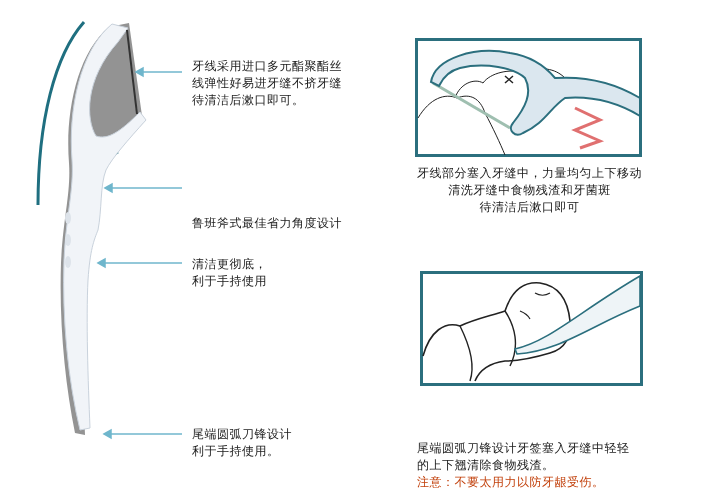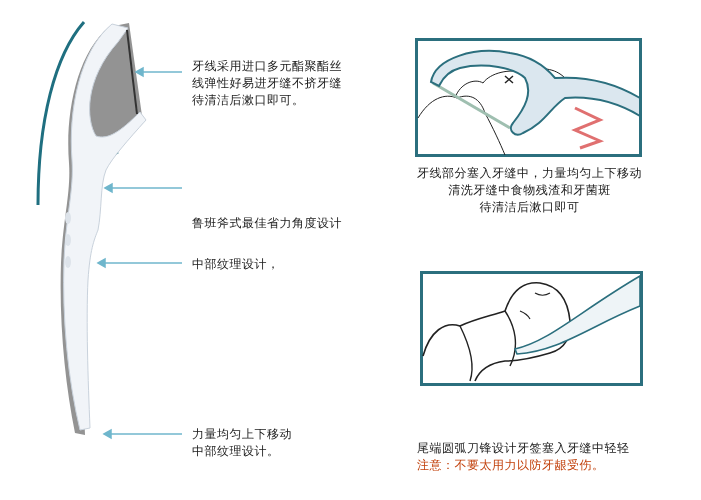--- a/index.html
+++ b/index.html
@@ -44,25 +44,26 @@
 
 <div class="abs txt" style="left:192px;top:58px;">
   <div>牙线采用进口多元酯聚酯丝</div>
   <div>线弹性好易进牙缝不挤牙缝</div>
   <div>待清洁后漱口即可。</div>
 </div>
 <div class="abs txt" style="left:192px;top:180px;margin-top:35px;">
   <div>鲁班斧式最佳省力角度设计</div>
 </div>
 <div class="abs txt" style="left:192px;top:256px;">
-  <div>中部纹理设计，</div>
+  <div>清洁更彻底，</div>
+  <div>利于手持使用</div>
 </div>
 <div class="abs txt" style="left:192px;top:426px;">
-  <div>力量均匀上下移动</div>
-  <div>中部纹理设计。</div>
+  <div>尾端圆弧刀锋设计</div>
+  <div>利于手持使用。</div>
 </div>
 
 <svg class="abs" style="left:415px;top:38px" width="227" height="120" viewBox="0 0 227 120">
   <rect x="1.5" y="1.5" width="224" height="116" fill="#fff" stroke="#2b6f7e" stroke-width="3"></rect>
 
   <path d="M3,80 C15,60 30,55 42,60 C55,55 65,60 70,75 C78,90 85,105 90,117" fill="none" stroke="#222" stroke-width="1"></path>
   <path d="M40,60 C45,45 60,40 68,45 C75,35 95,30 110,35 C125,28 140,30 150,40" fill="none" stroke="#222" stroke-width="1"></path>
   <path d="M90,38 L98,45 M98,38 L90,45" stroke="#222" stroke-width="1.5"></path>
 
   <line x1="18" y1="45" x2="95" y2="90" stroke="#9fbfb0" stroke-width="3"></line>
@@ -84,14 +85,15 @@
   <rect x="1.5" y="1.5" width="220" height="112" fill="#fff" stroke="#2b6f7e" stroke-width="3"></rect>
   <path d="M3,85 C10,60 25,50 40,55 C55,48 70,45 85,40 C90,25 100,10 120,12 C140,15 148,30 150,50 C152,65 145,78 130,82 C110,88 95,90 85,90 C70,92 60,98 55,110" fill="none" stroke="#222" stroke-width="1.6"></path>
   <path d="M40,55 C50,75 55,95 50,110" fill="none" stroke="#222" stroke-width="1.4"></path>
   <path d="M85,40 C95,55 100,75 90,95" fill="none" stroke="#222" stroke-width="1.4"></path>
   <path d="M115,22 C120,25 125,25 130,22 M100,40 C105,42 108,44 110,48" fill="none" stroke="#222" stroke-width="1.2"></path>
   <path d="M95,78 C130,70 160,40 220,5 L220,35 C170,55 140,80 97,83 Z" fill="#eef4f7" stroke="#2b6f7e" stroke-width="1.6"></path>
 </svg>
 
 <div class="abs txt" style="left:417px;top:440px;">
   <div>尾端圆弧刀锋设计牙签塞入牙缝中轻轻</div>
+  <div>的上下翘清除食物残渣。</div>
   <div class="warn">注意：不要太用力以防牙龈受伤。</div>
 </div>
 
 </body></html>

